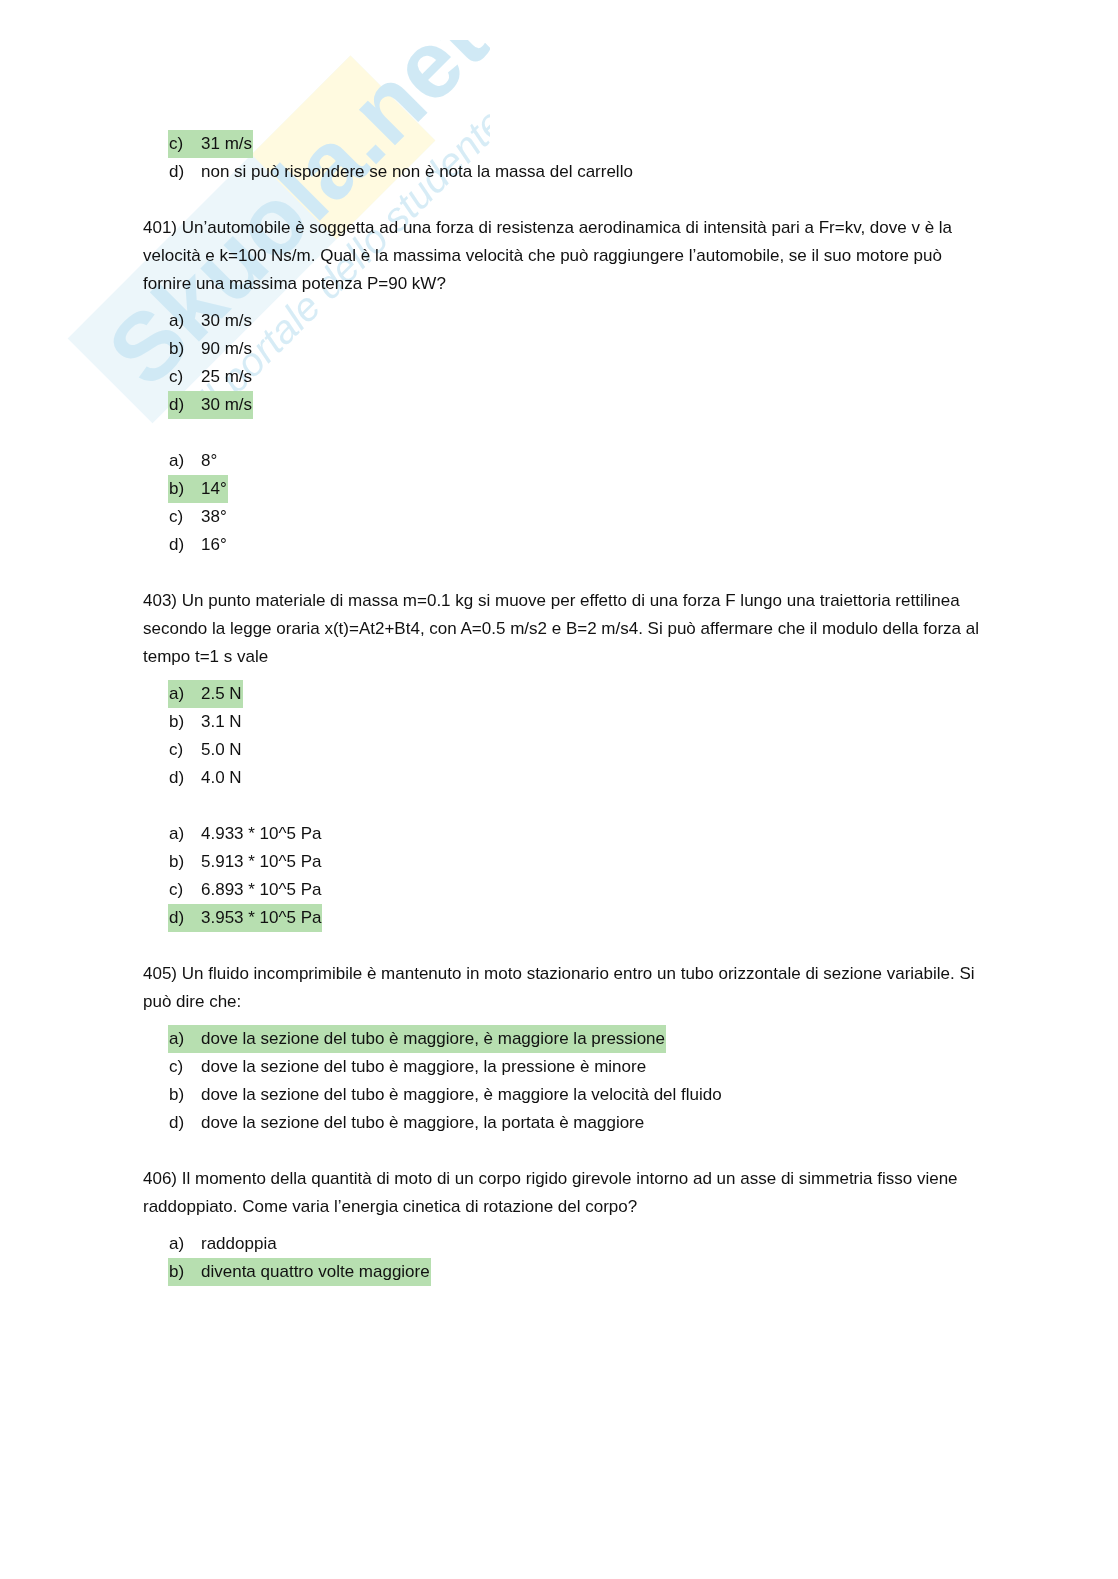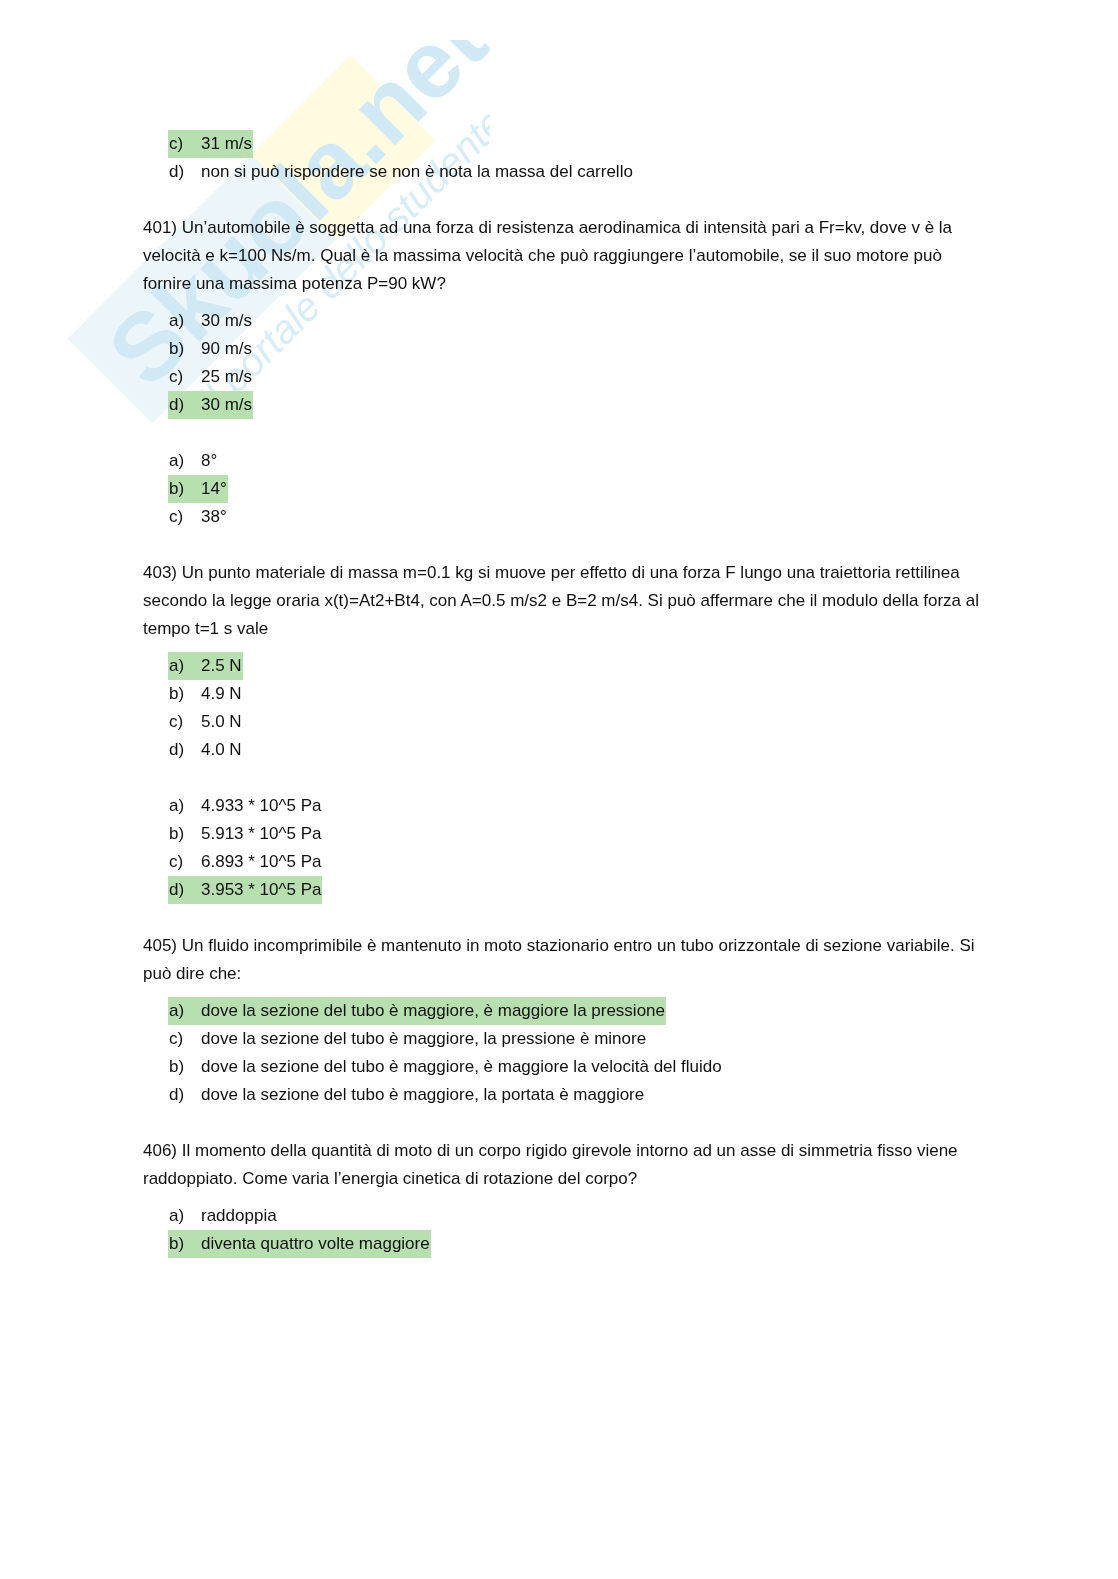--- a/index.html
+++ b/index.html
@@ -44,28 +44,29 @@
       <li class="opt"><span class="inner"><span class="lbl">c)</span><span>25 m/s</span></span></li>
       <li class="opt correct"><span class="inner"><span class="lbl">d)</span><span>30 m/s</span></span></li>
     </ul>
   </div>
 
   <div class="q">
     <ul class="opts">
       <li class="opt"><span class="inner"><span class="lbl">a)</span><span>8°</span></span></li>
       <li class="opt correct"><span class="inner"><span class="lbl">b)</span><span>14°</span></span></li>
       <li class="opt"><span class="inner"><span class="lbl">c)</span><span>38°</span></span></li>
+      <li class="opt"><span class="inner"><span class="lbl">d)</span><span>16°</span></span></li>
     </ul>
   </div>
 
   <div class="q">
     <p class="stem">403) Un punto materiale di massa m=0.1 kg si muove per effetto di una forza F lungo una traiettoria rettilinea secondo la legge oraria x(t)=At2+Bt4, con A=0.5 m/s2 e B=2 m/s4. Si può affermare che il modulo della forza al tempo t=1 s vale</p>
     <ul class="opts">
       <li class="opt correct"><span class="inner"><span class="lbl">a)</span><span>2.5 N</span></span></li>
-      <li class="opt"><span class="inner"><span class="lbl">b)</span><span>4.9 N</span></span></li>
+      <li class="opt"><span class="inner"><span class="lbl">b)</span><span>3.1 N</span></span></li>
       <li class="opt"><span class="inner"><span class="lbl">c)</span><span>5.0 N</span></span></li>
       <li class="opt"><span class="inner"><span class="lbl">d)</span><span>4.0 N</span></span></li>
     </ul>
   </div>
 
   <div class="q">
     <ul class="opts">
       <li class="opt"><span class="inner"><span class="lbl">a)</span><span>4.933 * 10^5 Pa</span></span></li>
       <li class="opt"><span class="inner"><span class="lbl">b)</span><span>5.913 * 10^5 Pa</span></span></li>
       <li class="opt"><span class="inner"><span class="lbl">c)</span><span>6.893 * 10^5 Pa</span></span></li>

